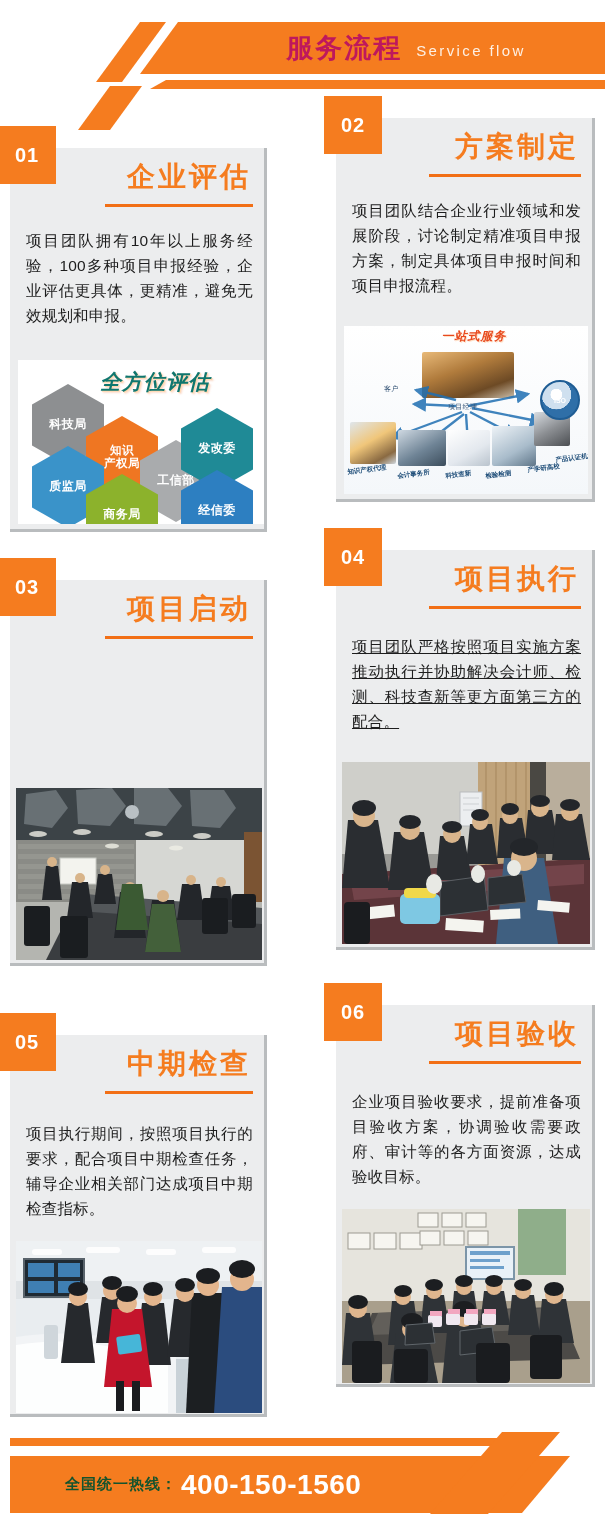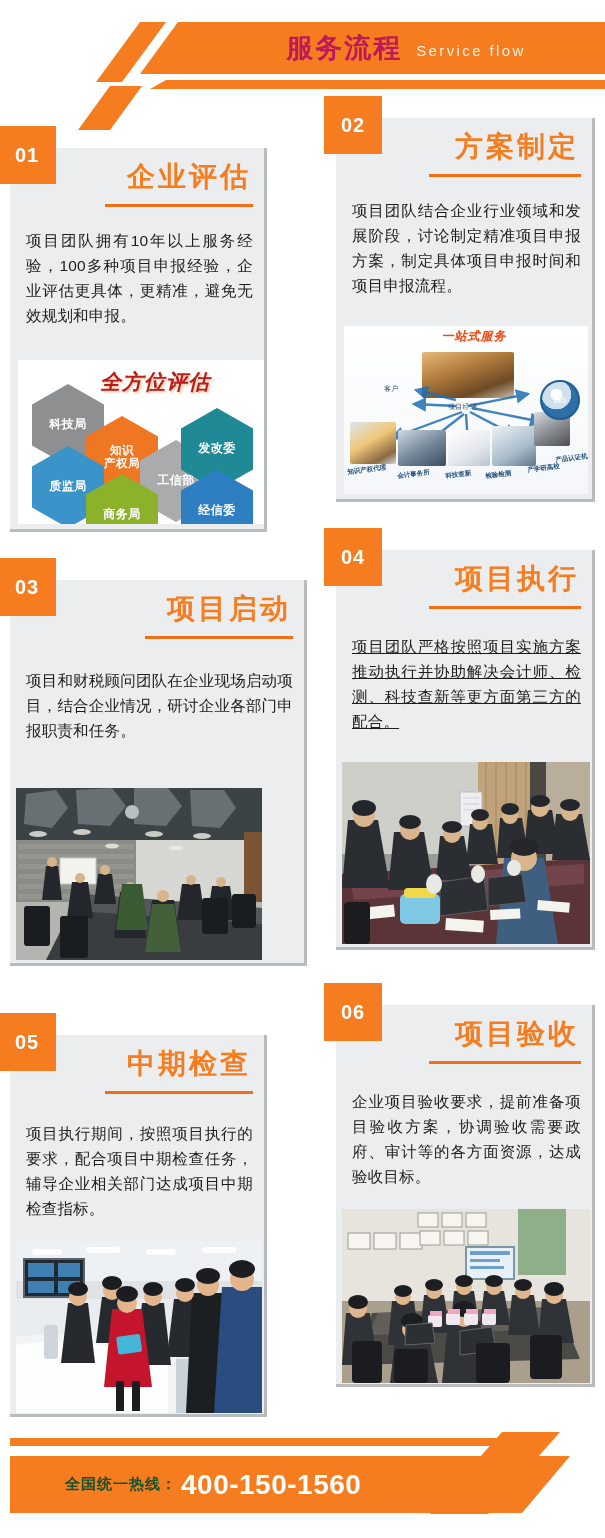--- a/index.html
+++ b/index.html
@@ -83,21 +83,21 @@
   .hexwrap { position:absolute; left:0; top:0; width:100%; height:100%; background:#fff; }
   .hex {
     position:absolute; width:72px; height:82px;
     clip-path: polygon(50% 0%, 100% 25%, 100% 75%, 50% 100%, 0% 75%, 0% 25%);
     display:flex; align-items:center; justify-content:center;
     color:#fff; font-size:12px; font-weight:bold; text-align:center;
     line-height:1.12; letter-spacing:0.5px;
   }
   .hex.two-line { font-size:11.5px; }
   .hex-title {
-    position:absolute; color:#b91c1c; font-size:21px; font-weight:bold;
+    position:absolute; color:#0f766e; font-size:21px; font-weight:bold;
     letter-spacing:1px; font-style:italic;
     text-shadow:1px 1px 0 #ffd9b0, 2px 2px 2px rgba(240,96,26,.25);
   }
 
   
   .svcwrap { position:absolute; left:0; top:0; width:100%; height:100%;
              background:linear-gradient(#ffffff,#f4f7fa); }
   .svc-title {
     position:absolute; left:0; right:12px; top:2px; text-align:center;
     color:#e8491d; font-size:12px; font-weight:bold; font-style:italic;
@@ -248,26 +248,25 @@
       <div class="svc-lbl-bot" style="left:4px; top:142px;">知识产权代理</div>
       <div class="svc-lbl-bot" style="left:54px; top:146px;">会计事务所</div>
       <div class="svc-lbl-bot" style="left:102px; top:146px;">科技查新</div>
       <div class="svc-lbl-bot" style="left:142px; top:146px;">检验检测</div>
       <div class="svc-lbl-bot" style="left:184px; top:140px;">产学研高校</div>
       <div class="svc-lbl-bot" style="left:212px; top:130px;">产品认证机构</div>
     </div>
   </div>
 </div>
 
-<div class="card" style="left:10px; top:580px; width:297px; height:386px;">
+<div class="card" style="left:10px; top:580px; width:257px; height:386px;">
   <div class="card-body"></div>
   <div class="badge">03</div>
   <div class="card-title">项目启动</div>
   <div class="title-rule" style="top:56px; width:148px;"></div>
-  <div class="card-text" style="top:88px;">项目和财税顾问团队在企业现场启动项目，结合企业情况，研讨企业各部门申报职责和任务。</div>
 
   <div class="media" style="left:6px; top:208px; width:246px; height:172px;">
     <svg class="photo" viewBox="0 0 246 172" preserveAspectRatio="none">
       <rect width="246" height="172" fill="#8e9499"></rect>
       <rect x="0" y="0" width="246" height="52" fill="#3c4347"></rect>
       <g fill="#70787d" opacity="0.85">
         <polygon points="10,6 40,2 52,20 36,40 8,36"></polygon>
         <polygon points="60,2 96,0 110,18 94,38 62,36"></polygon>
         <polygon points="118,0 152,0 166,18 150,38 118,36"></polygon>
         <polygon points="174,2 208,2 220,20 204,40 176,38"></polygon>

